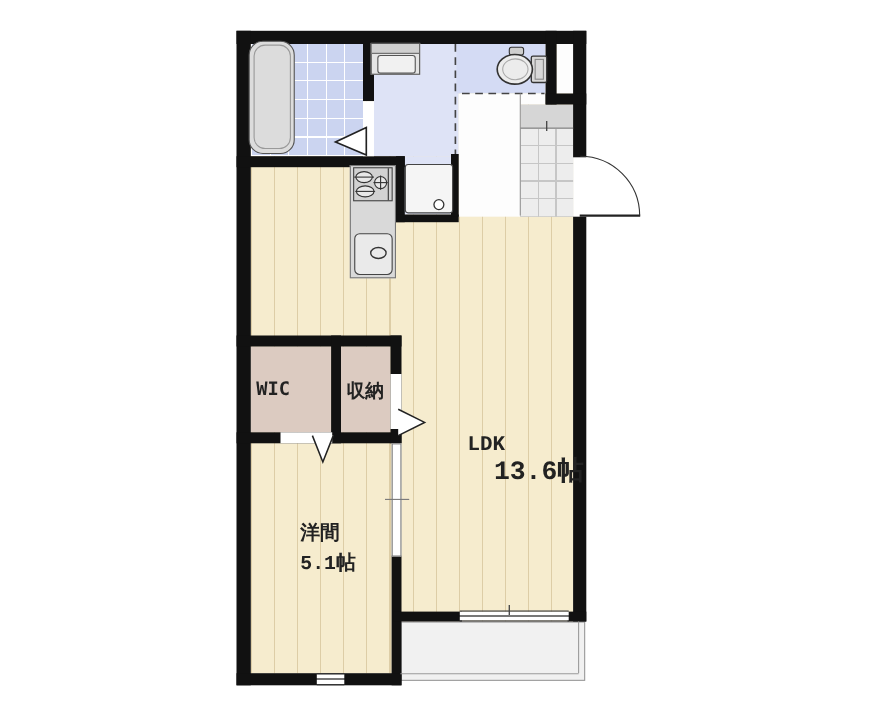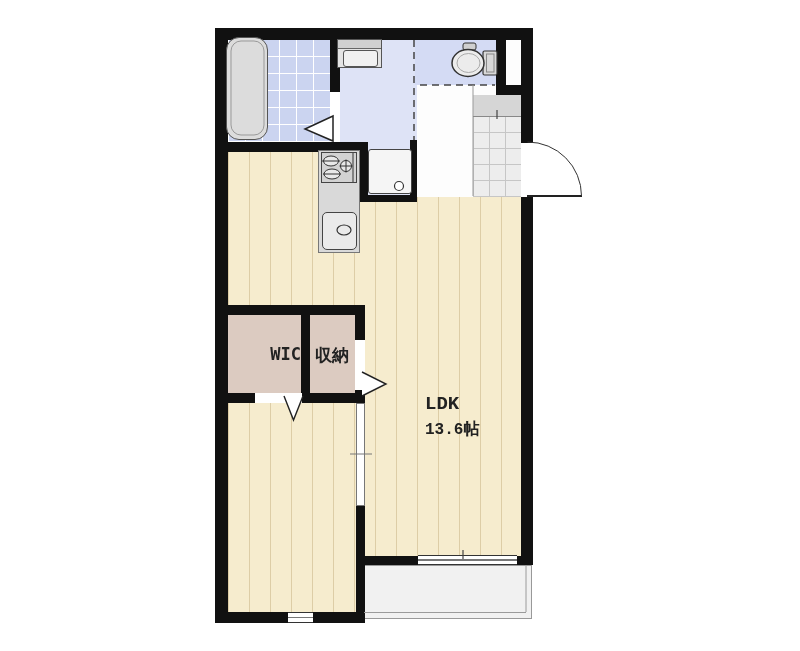--- a/index.html
+++ b/index.html
@@ -140,18 +140,22 @@
     <line x1="463" y1="550" x2="463" y2="559" stroke="#444" stroke-width="1.2"></line>
 
     <line x1="350" y1="454" x2="372" y2="454" stroke="#777" stroke-width="1"></line>
 
     <line x1="526" y1="565" x2="526" y2="612" stroke="#9a9a9a" stroke-width="1"></line>
     <line x1="364" y1="612.5" x2="526" y2="612.5" stroke="#9a9a9a" stroke-width="1"></line>
   </svg>
 
   <div class="lbl lbl-big" style="left:425px;top:391px;">
     <div>LDK</div>
-    <div style="font-size:16px;">13.6帖</div>
+    <div style="font-size:24px;margin-left:24px;">13.6帖</div>
   </div>
-  <div class="lbl lbl-closet" style="left:233px;top:344px;width:68px;text-align:right;">WIC</div>
+  <div class="lbl lbl-mid" style="left:273px;top:473px;">
+    <div>洋間</div>
+    <div>5.1帖</div>
+  </div>
+  <div class="lbl lbl-closet" style="left:233px;top:344px;width:68px;text-align:left;">WIC</div>
   <div class="lbl lbl-closet" style="left:308px;top:344px;width:48px;text-align:center;font-family:'Liberation Sans',sans-serif;">収納</div>
 
 </div>
 
 </body></html>

